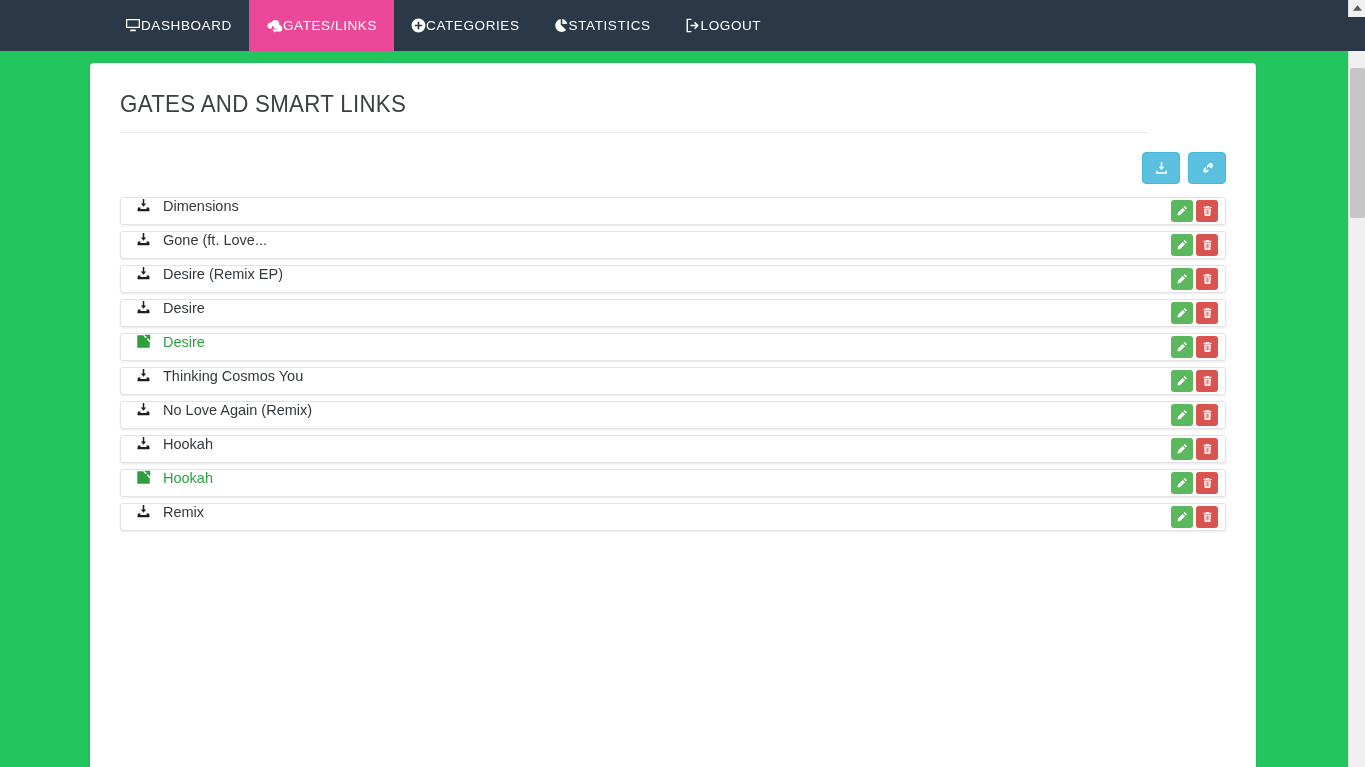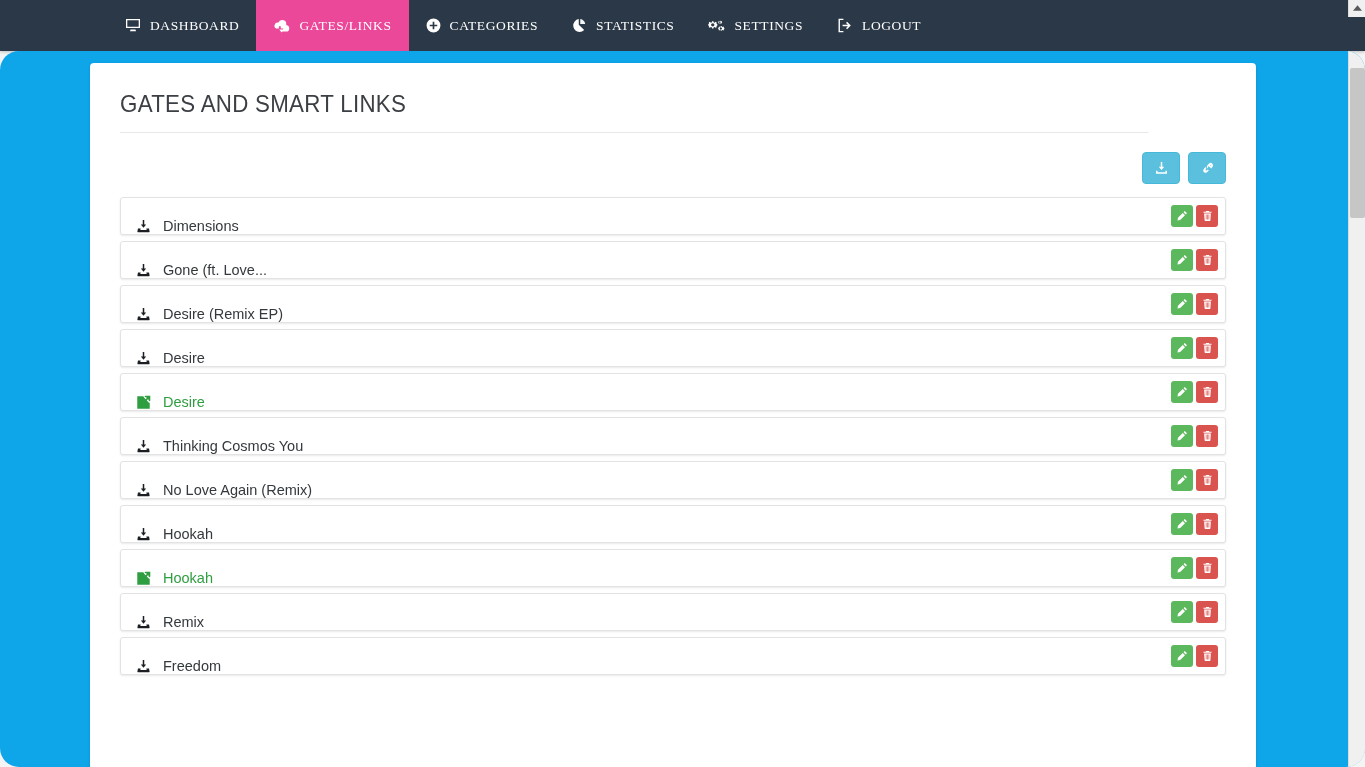--- a/index.html
+++ b/index.html
@@ -17,40 +17,38 @@
     background: #2b3847;
     display: flex;
     align-items: stretch;
     padding-left: 108px;
     position: relative;
     box-shadow: 0 1px 3px rgba(0,0,0,.22);
   }
   .nav-item {
     display: flex;
     align-items: center;
-    gap: 9px;
     padding: 0 17px;
     color: #ffffff;
     font-size: 13.5px;
     letter-spacing: .6px;
     text-transform: uppercase;
     cursor: pointer;
     white-space: nowrap;
-    font-family: Liberation Serif, serif;
+    font-family: Liberation Sans, sans-serif;
   }
   .nav-item.active { background: #ec4899; }
   .nav-item svg { display: block; fill: #ffffff; }
 
   
   .page {
     position: absolute;
     top: 51px; left: 0; right: 0; bottom: 0;
-    background: #0ea5e9;
+    background: #22c55e;
     overflow: hidden;
-    border-radius: 19px;
   }
   .card {
     position: absolute;
     left: 90px;
     top: 12px;
     width: 1166px;
     min-height: 760px;
     background: #ffffff;
     border-radius: 4px;
     box-shadow: 0 1px 3px rgba(0,0,0,.12);
@@ -85,28 +83,28 @@
     align-items: center;
     justify-content: center;
     cursor: pointer;
   }
   .tool-btn svg { fill: #ffffff; display: block; }
 
   
   .list { padding-bottom: 10px; }
   .row {
     position: relative;
-    height: 38px;
+    height: 28px;
     background: #ffffff;
     border: 1px solid #e3e3e3;
     border-radius: 3px;
     box-shadow: 0 1px 2px rgba(0,0,0,.09);
     margin-bottom: 6px;
     display: flex;
-    align-items: flex-end;
+    align-items: flex-start;
     padding: 0 8px 0 14px;
   }
   .row-icon { width: 17px; display: flex; align-items: center; justify-content: center; margin-right: 11px; }
   .row-icon svg { display: block; }
   .row-label {
     font-size: 14.5px;
     color: #34393d;
     font-family: "Liberation Sans", sans-serif;
     white-space: nowrap;
     overflow: hidden;
@@ -203,30 +201,20 @@
   <div class="nav-item">
     <span class="nav-icon">
       <svg width="15" height="15" viewBox="0 0 16 16">
           <path d="M7.2 1.1A7 7 0 0 0 8 15a7 7 0 0 0 5-2.1L7.2 7.1V1.1z"></path>
           <path d="M8.8 1.1v5.3h5.3A6.6 6.6 0 0 0 8.8 1.1z" opacity=".95"></path>
         </svg>
     </span>
     <span>STATISTICS</span>
   </div>
 
-  <div class="nav-item">
-    <span class="nav-icon">
-      <svg width="17" height="15" viewBox="0 0 18 16">
-          <path d="M9.9 6.6l-.9-.5.2-1.3-1.2-.7-.9.9-1-.3-.4-1.2H4.3l-.4 1.2-1 .3-.9-.9-1.2.7.2 1.3-.8.5v1.4l.8.5-.2 1.3 1.2.7.9-.9 1 .3.4 1.2h1.4l.4-1.2 1-.3.9.9 1.2-.7-.2-1.3.9-.5V6.6zM5 9.1a1.8 1.8 0 1 1 0-3.6 1.8 1.8 0 0 1 0 3.6z"></path>
-          <path d="M17.4 10.7l-.6-.4.1-.8-.8-.5-.6.6-.7-.2-.3-.8h-.9l-.3.8-.6.2-.6-.6-.8.5.1.8-.6.4v.9l.6.4-.1.8.8.5.6-.6.6.2.3.8h.9l.3-.8.7-.2.6.6.8-.5-.1-.8.6-.4v-.9zM14 12.3a1.2 1.2 0 1 1 0-2.3 1.2 1.2 0 0 1 0 2.3z"></path>
-          <path d="M14.6 5.1l.4-.3v-.6l-.4-.3.1-.5-.5-.3-.4.4-.4-.1-.2-.5h-.6l-.2.5-.4.1-.4-.4-.5.3.1.5-.4.3v.6l.4.3-.1.5.5.3.4-.4.4.1.2.5h.6l.2-.5.4-.1.4.4.5-.3-.1-.5zm-1.8.2a.8.8 0 1 1 0-1.5.8.8 0 0 1 0 1.5z"></path>
-        </svg>
-    </span>
-    <span>SETTINGS</span>
-  </div>
 
   <div class="nav-item">
     <span class="nav-icon">
       <svg width="16" height="15" viewBox="0 0 16 16">
           <path d="M6.3 2.2H2.6v11.6h3.7v1.5H1.1V.7h5.2v1.5z"></path>
           <path d="M10.2 4.1l-1.1 1.1 2 2H5.4v1.6h5.7l-2 2 1.1 1.1L14.2 8l-4-3.9z"></path>
         </svg>
     </span>
     <span>LOGOUT</span>
   </div>
@@ -512,46 +500,20 @@
             <span class="act-btn act-del">
               <span>
                 <svg width="11" height="12" viewBox="0 0 16 16" fill="#fff">
                   <path d="M6 .9h4l.6.9h3.3v1.5H2.1V1.8h3.3L6 .9z"></path>
                   <path d="M3.1 4.2h9.8l-.7 10.1c0 .5-.4.8-.9.8H4.7c-.5 0-.9-.3-.9-.8L3.1 4.2zm2.4 1.6v7.4h1V5.8h-1zm2 0v7.4h1V5.8h-1zm2 0v7.4h1V5.8h-1z"></path>
                 </svg>
               </span>
             </span>
           </span>
         </div>
-        <div class="row">
-          <span class="row-icon">
-            <svg width="15" height="15" viewBox="0 0 16 16" fill="#1b1f23">
-              <path d="M7.2 1v4.9H5.2L8 9.2l2.8-3.3H8.8V1H7.2z"></path>
-              <path d="M2.1 10.1l-.6 3.1c-.1.5.2.8.6.8h11.8c.4 0 .7-.3.6-.8l-.6-3.1H11l.4 1.5H4.6l.4-1.5H2.1z"></path>
-            </svg>
-          </span>
-          <span class="row-label">Freedom</span>
-          <span class="row-actions">
-            <span class="act-btn act-edit">
-              <span>
-                <svg width="12" height="12" viewBox="0 0 16 16" fill="#fff">
-                  <path d="M11.6 1.4l3 3-1.5 1.5-3-3 1.5-1.5zM9 4l3 3-6.4 6.4-3.6.6.6-3.6L9 4z"></path>
-                </svg>
-              </span>
-            </span>
-            <span class="act-btn act-del">
-              <span>
-                <svg width="11" height="12" viewBox="0 0 16 16" fill="#fff">
-                  <path d="M6 .9h4l.6.9h3.3v1.5H2.1V1.8h3.3L6 .9z"></path>
-                  <path d="M3.1 4.2h9.8l-.7 10.1c0 .5-.4.8-.9.8H4.7c-.5 0-.9-.3-.9-.8L3.1 4.2zm2.4 1.6v7.4h1V5.8h-1zm2 0v7.4h1V5.8h-1zm2 0v7.4h1V5.8h-1z"></path>
-                </svg>
-              </span>
-            </span>
-          </span>
-        </div>
       </div>
   </div>
 
   <div class="scrollbar">
     <div class="sb-track"></div>
     <div class="sb-thumb"></div>
   </div>
 </div>
 <div class="scrollbar" style="top:0;height:17px;bottom:auto;background:#f0f0f0;border-left:1px solid #dcdcdc;">
   <div class="sb-arrow">

